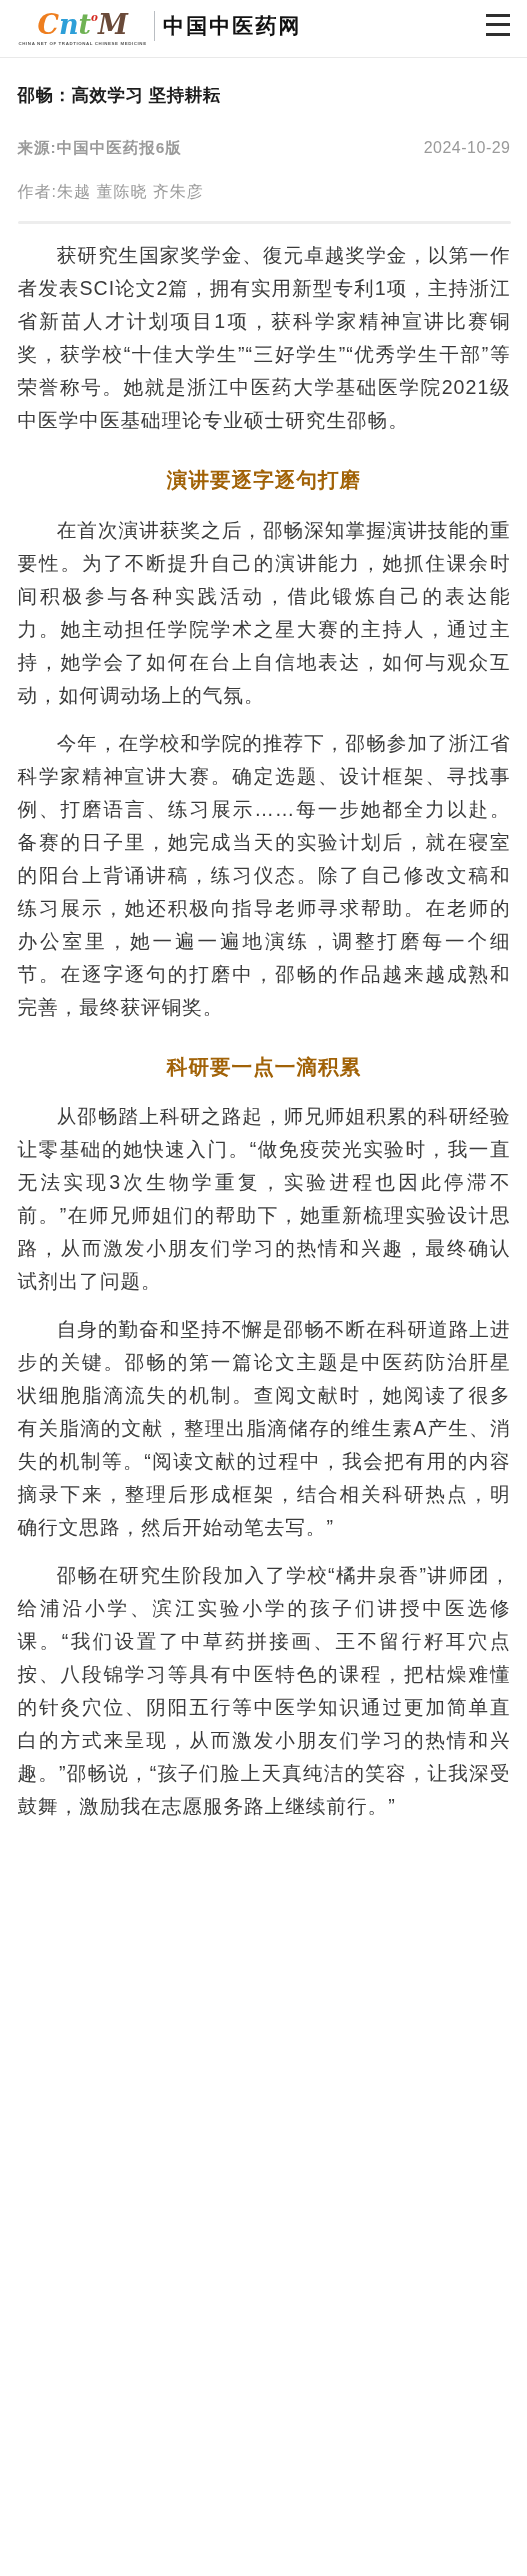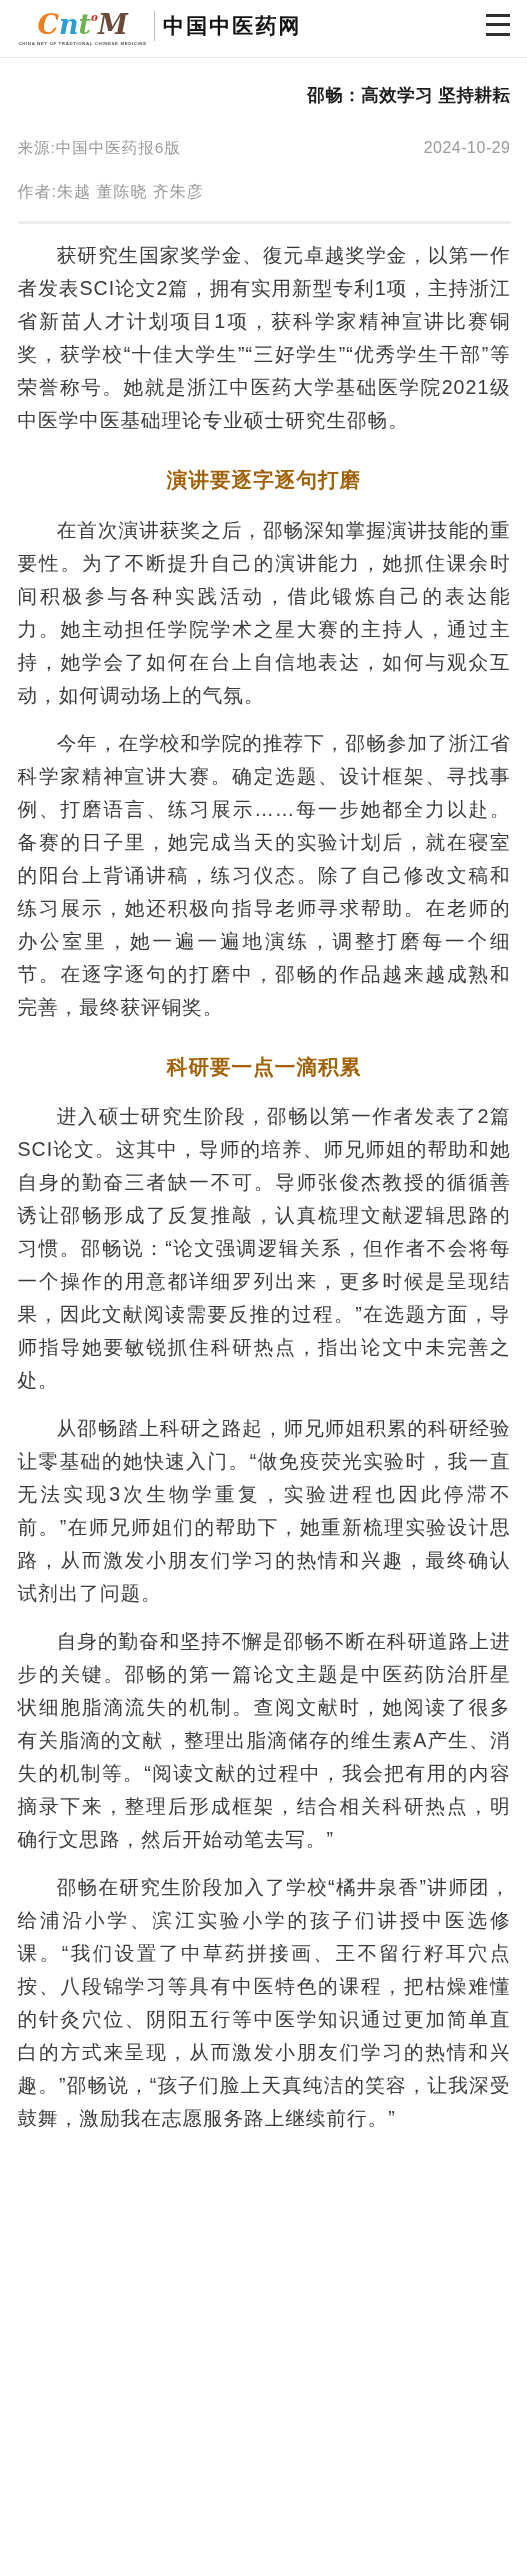--- a/index.html
+++ b/index.html
@@ -88,32 +88,32 @@
   .article {
     padding: 0 17.5px 31px 17.5px;
   }
   .article-title {
     margin: 0;
     padding-top: 25px;
     font-size: 17.5px;
     font-weight: bold;
     color: #1c1c1c;
     letter-spacing: 0.5px;
-    text-align: right;
   }
   .meta-row {
     margin-top: 31px;
     display: flex;
     justify-content: space-between;
     align-items: baseline;
   }
   .article-source {
     font-size: 15.5px;
     color: #9a9a9a;
     letter-spacing: 1px;
+    font-weight: bold;
   }
   .article-date {
     font-size: 16px;
     color: #9a9a9a;
     letter-spacing: 0.5px;
   }
   .article-author {
     margin-top: 23px;
     font-size: 16px;
     color: #9a9a9a;
@@ -184,21 +184,20 @@
     <div class="article-author">作者:朱越 董陈晓 齐朱彦</div>
 
     <div class="content-divider"></div>
 
     <div class="article-body">
         <p class="article-paragraph">获研究生国家奖学金、復元卓越奖学金，以第一作者发表SCI论文2篇，拥有实用新型专利1项，主持浙江省新苗人才计划项目1项，获科学家精神宣讲比赛铜奖，获学校“十佳大学生”“三好学生”“优秀学生干部”等荣誉称号。她就是浙江中医药大学基础医学院2021级中医学中医基础理论专业硕士研究生邵畅。</p>
         <h2 class="section-heading">演讲要逐字逐句打磨</h2>
         <p class="article-paragraph">在首次演讲获奖之后，邵畅深知掌握演讲技能的重要性。为了不断提升自己的演讲能力，她抓住课余时间积极参与各种实践活动，借此锻炼自己的表达能力。她主动担任学院学术之星大赛的主持人，通过主持，她学会了如何在台上自信地表达，如何与观众互动，如何调动场上的气氛。</p>
         <p class="article-paragraph">今年，在学校和学院的推荐下，邵畅参加了浙江省科学家精神宣讲大赛。确定选题、设计框架、寻找事例、打磨语言、练习展示……每一步她都全力以赴。备赛的日子里，她完成当天的实验计划后，就在寝室的阳台上背诵讲稿，练习仪态。除了自己修改文稿和练习展示，她还积极向指导老师寻求帮助。在老师的办公室里，她一遍一遍地演练，调整打磨每一个细节。在逐字逐句的打磨中，邵畅的作品越来越成熟和完善，最终获评铜奖。</p>
         <h2 class="section-heading">科研要一点一滴积累</h2>
-        <p class="article-paragraph">进入硕士研究生阶段，邵畅以第一作者发表了2篇SCI论文。这其中，导师的培养、师兄师姐的帮助和她自身的勤奋三者缺一不可。导师张俊杰教授的循循善诱让邵畅形成了反复推敲，认真梳理文献逻辑思路的习惯。邵畅说：“论文强调逻辑关系，但作者不会将每一个操作的用意都详细罗列出来，更多时候是呈现结果，因此文献阅读需要反推的过程。”在选题方面，导师指导她要敏锐抓住科研热点，指出论文中未完善之处。</p>
         <p class="article-paragraph">从邵畅踏上科研之路起，师兄师姐积累的科研经验让零基础的她快速入门。“做免疫荧光实验时，我一直无法实现3次生物学重复，实验进程也因此停滞不前。”在师兄师姐们的帮助下，她重新梳理实验设计思路，从而激发小朋友们学习的热情和兴趣，最终确认试剂出了问题。</p>
         <p class="article-paragraph">自身的勤奋和坚持不懈是邵畅不断在科研道路上进步的关键。邵畅的第一篇论文主题是中医药防治肝星状细胞脂滴流失的机制。查阅文献时，她阅读了很多有关脂滴的文献，整理出脂滴储存的维生素A产生、消失的机制等。“阅读文献的过程中，我会把有用的内容摘录下来，整理后形成框架，结合相关科研热点，明确行文思路，然后开始动笔去写。”</p>
         <p class="article-paragraph">邵畅在研究生阶段加入了学校“橘井泉香”讲师团，给浦沿小学、滨江实验小学的孩子们讲授中医选修课。“我们设置了中草药拼接画、王不留行籽耳穴点按、八段锦学习等具有中医特色的课程，把枯燥难懂的针灸穴位、阴阳五行等中医学知识通过更加简单直白的方式来呈现，从而激发小朋友们学习的热情和兴趣。”邵畅说，“孩子们脸上天真纯洁的笑容，让我深受鼓舞，激励我在志愿服务路上继续前行。”</p>
       </div>
   </article>
 
 </div>
 
 
 </body></html>

